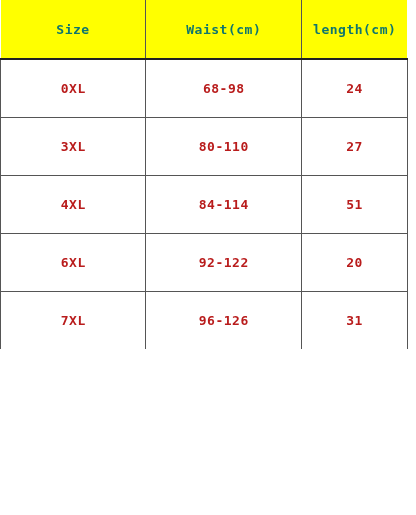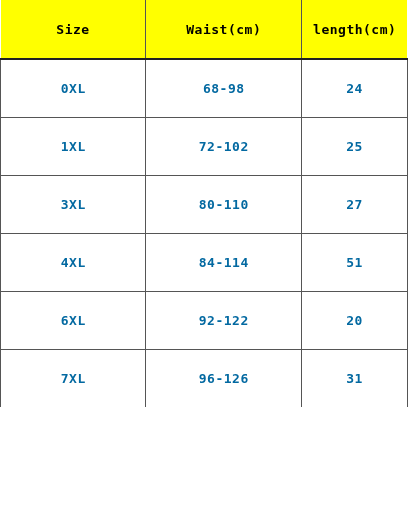--- a/index.html
+++ b/index.html
@@ -29,21 +29,21 @@
   
   .size-table thead th {
     background: #ffff00;
     height: 58px;
     padding: 0;
     text-align: center;
     vertical-align: middle;
     font-size: 13px;
     font-weight: bold;
     letter-spacing: 0.5px;
-    color: #000000;
+    color: #0f766e;
     border-right: 1.5px solid #555555;
     border-bottom: 2px solid #222222;
   }
   .size-table thead th.col-length {
     border-right: none;
   }
   .size-table thead th.gutter-cell {
     background: #ffffff;
     border: none;
     border-bottom: none;
@@ -51,21 +51,21 @@
 
   
   .size-table tbody td {
     height: 57px;
     padding: 0;
     text-align: center;
     vertical-align: middle;
     font-size: 13px;
     font-weight: bold;
     letter-spacing: 0.5px;
-    color: #0369a1;
+    color: #b91c1c;
     background: #ffffff;
     border-right: 1.5px solid #555555;
     border-bottom: 1.5px solid #555555;
   }
   .size-table tbody tr td:first-child {
     border-left: 1px solid #555555;
   }
   .size-table tbody td.col-length {
     border-right: 1.5px solid #555555;
   }
@@ -97,26 +97,20 @@
     </tr>
   </thead>
   <tbody>
     <tr>
       <td class="col-size">0XL</td>
       <td class="col-waist">68-98</td>
       <td class="col-length">24</td>
       <td class="gutter-cell"></td>
     </tr>
     <tr>
-      <td class="col-size">1XL</td>
-      <td class="col-waist">72-102</td>
-      <td class="col-length">25</td>
-      <td class="gutter-cell"></td>
-    </tr>
-    <tr>
       <td class="col-size">3XL</td>
       <td class="col-waist">80-110</td>
       <td class="col-length">27</td>
       <td class="gutter-cell"></td>
     </tr>
     <tr>
       <td class="col-size">4XL</td>
       <td class="col-waist">84-114</td>
       <td class="col-length">51</td>
       <td class="gutter-cell"></td>

